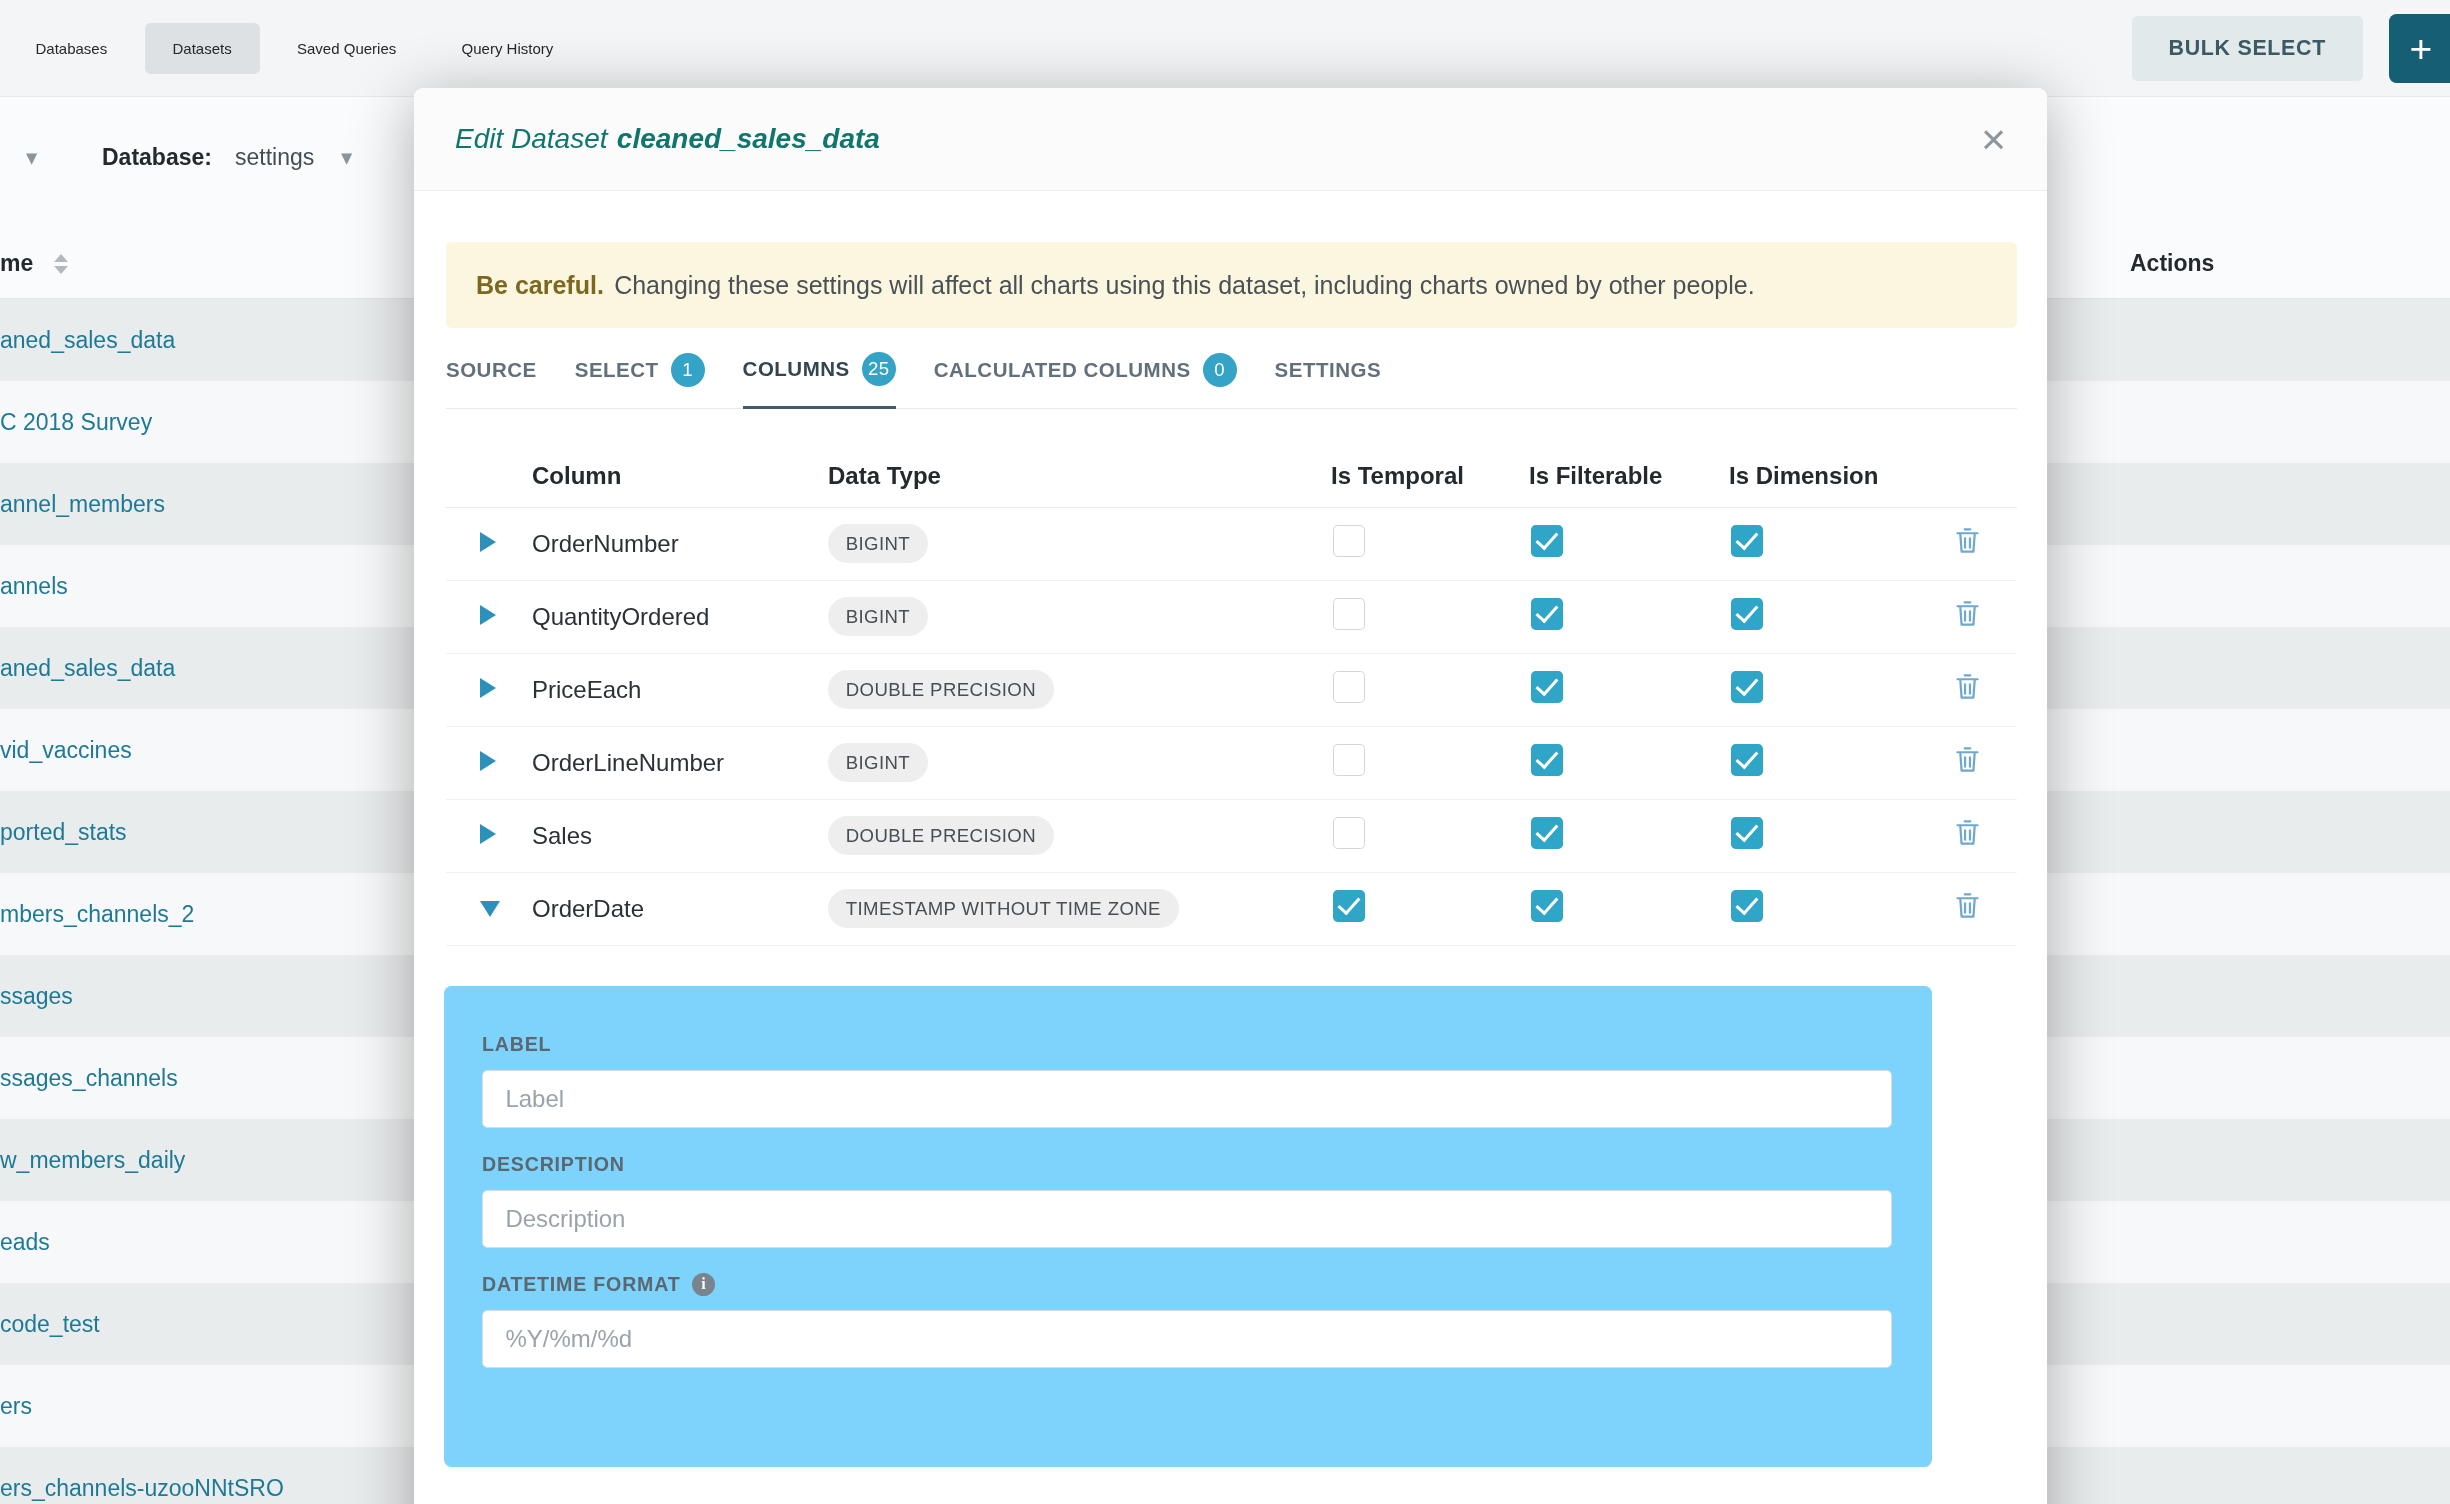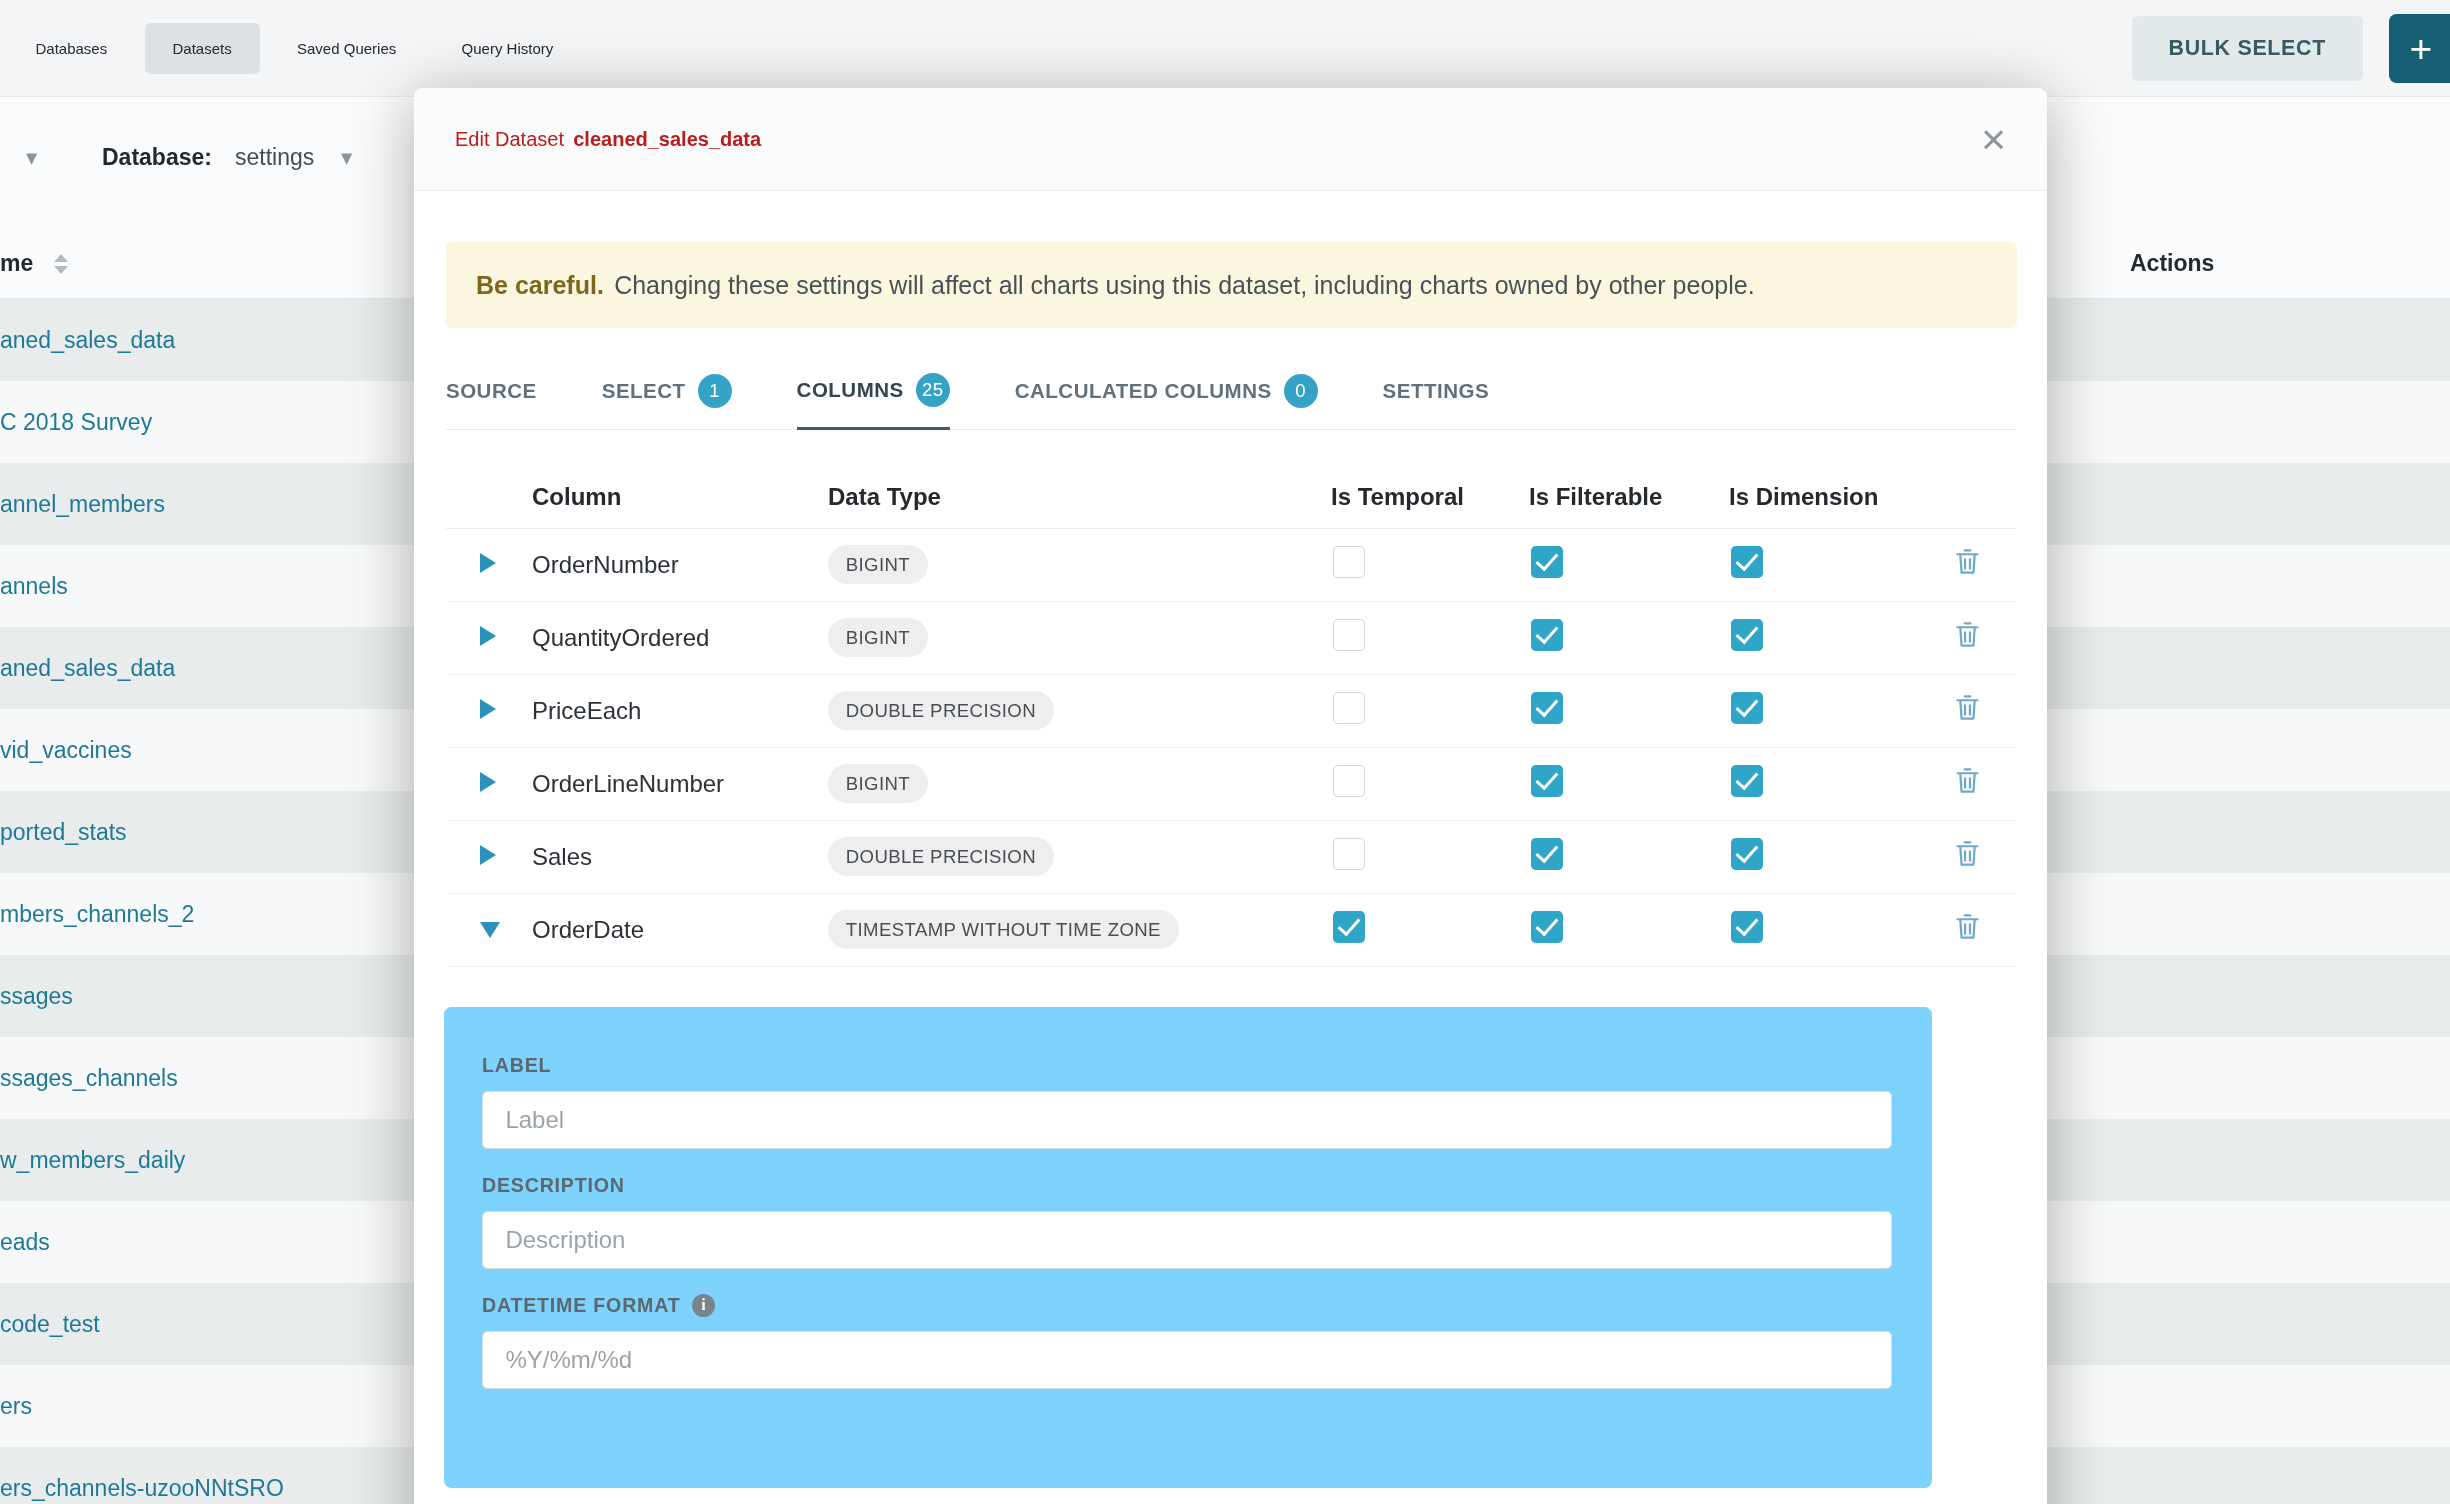--- a/index.html
+++ b/index.html
@@ -55,36 +55,36 @@
 
   
   .modal {
     position: absolute; left: 414px; top: 88px; width: 1633px; height: 1529px;
     background: #fff; border-radius: 9.3px; box-shadow: 0 11.2px 65px rgba(0,0,0,0.32);
   }
   .modal-header {
     height: 103px; display: flex; align-items: center; padding: 0 41px;
     background: #fbfbfb; border-bottom: 0.9px solid #ececec; border-radius: 9.3px 9.3px 0 0;
   }
-  .modal-title { font-size: 20px; color: #b91c1c; }
+  .modal-title { font-size: 28px; color: #0f766e; font-style: italic; }
   .modal-title .bold-name { font-weight: 700; margin-left: 9.3px; }
   .close-btn {
     margin-left: auto; font-size: 43px; line-height: 43px; color: #8e959b;
     background: none; border: none; cursor: pointer; font-family: "Liberation Sans", sans-serif;
   }
 
   .warning {
     margin: 51px 30px 0 32px; height: 86px; background: #fbf6df; border-radius: 5.6px;
     display: flex; align-items: center; padding: 0 30px; font-size: 25px; color: #4a5055;
   }
   .warning b { color: #7d671e; font-weight: 700; margin-right: 10.3px; text-align: center; }
 
   .modal-tabs {
-    margin: 0 30px 0 32px; display: flex; gap: 65px;
-    border-bottom: 0.9px solid #e8eaeb; padding-top: 45px;
+    margin: 0 30px 0 32px; display: flex; gap: 38px;
+    border-bottom: 0.9px solid #e8eaeb; padding-top: 24px;
   }
   .mtab {
     display: flex; align-items: center; gap: 12px; padding-bottom: 19.6px;
     font-size: 20.5px; font-weight: 700; color: #61707b; letter-spacing: 0.5px;
     white-space: nowrap; cursor: pointer;
   }
   .mtab.active { color: #33454f; border-bottom: 3.7px solid #44596b; margin-bottom: -0.9px; }
   .badge {
     min-width: 34px; height: 34px; border-radius: 17.7px; background: #35a3c5; color: #fff;
     font-size: 18.6px; font-weight: 400; display: inline-flex; align-items: center;

